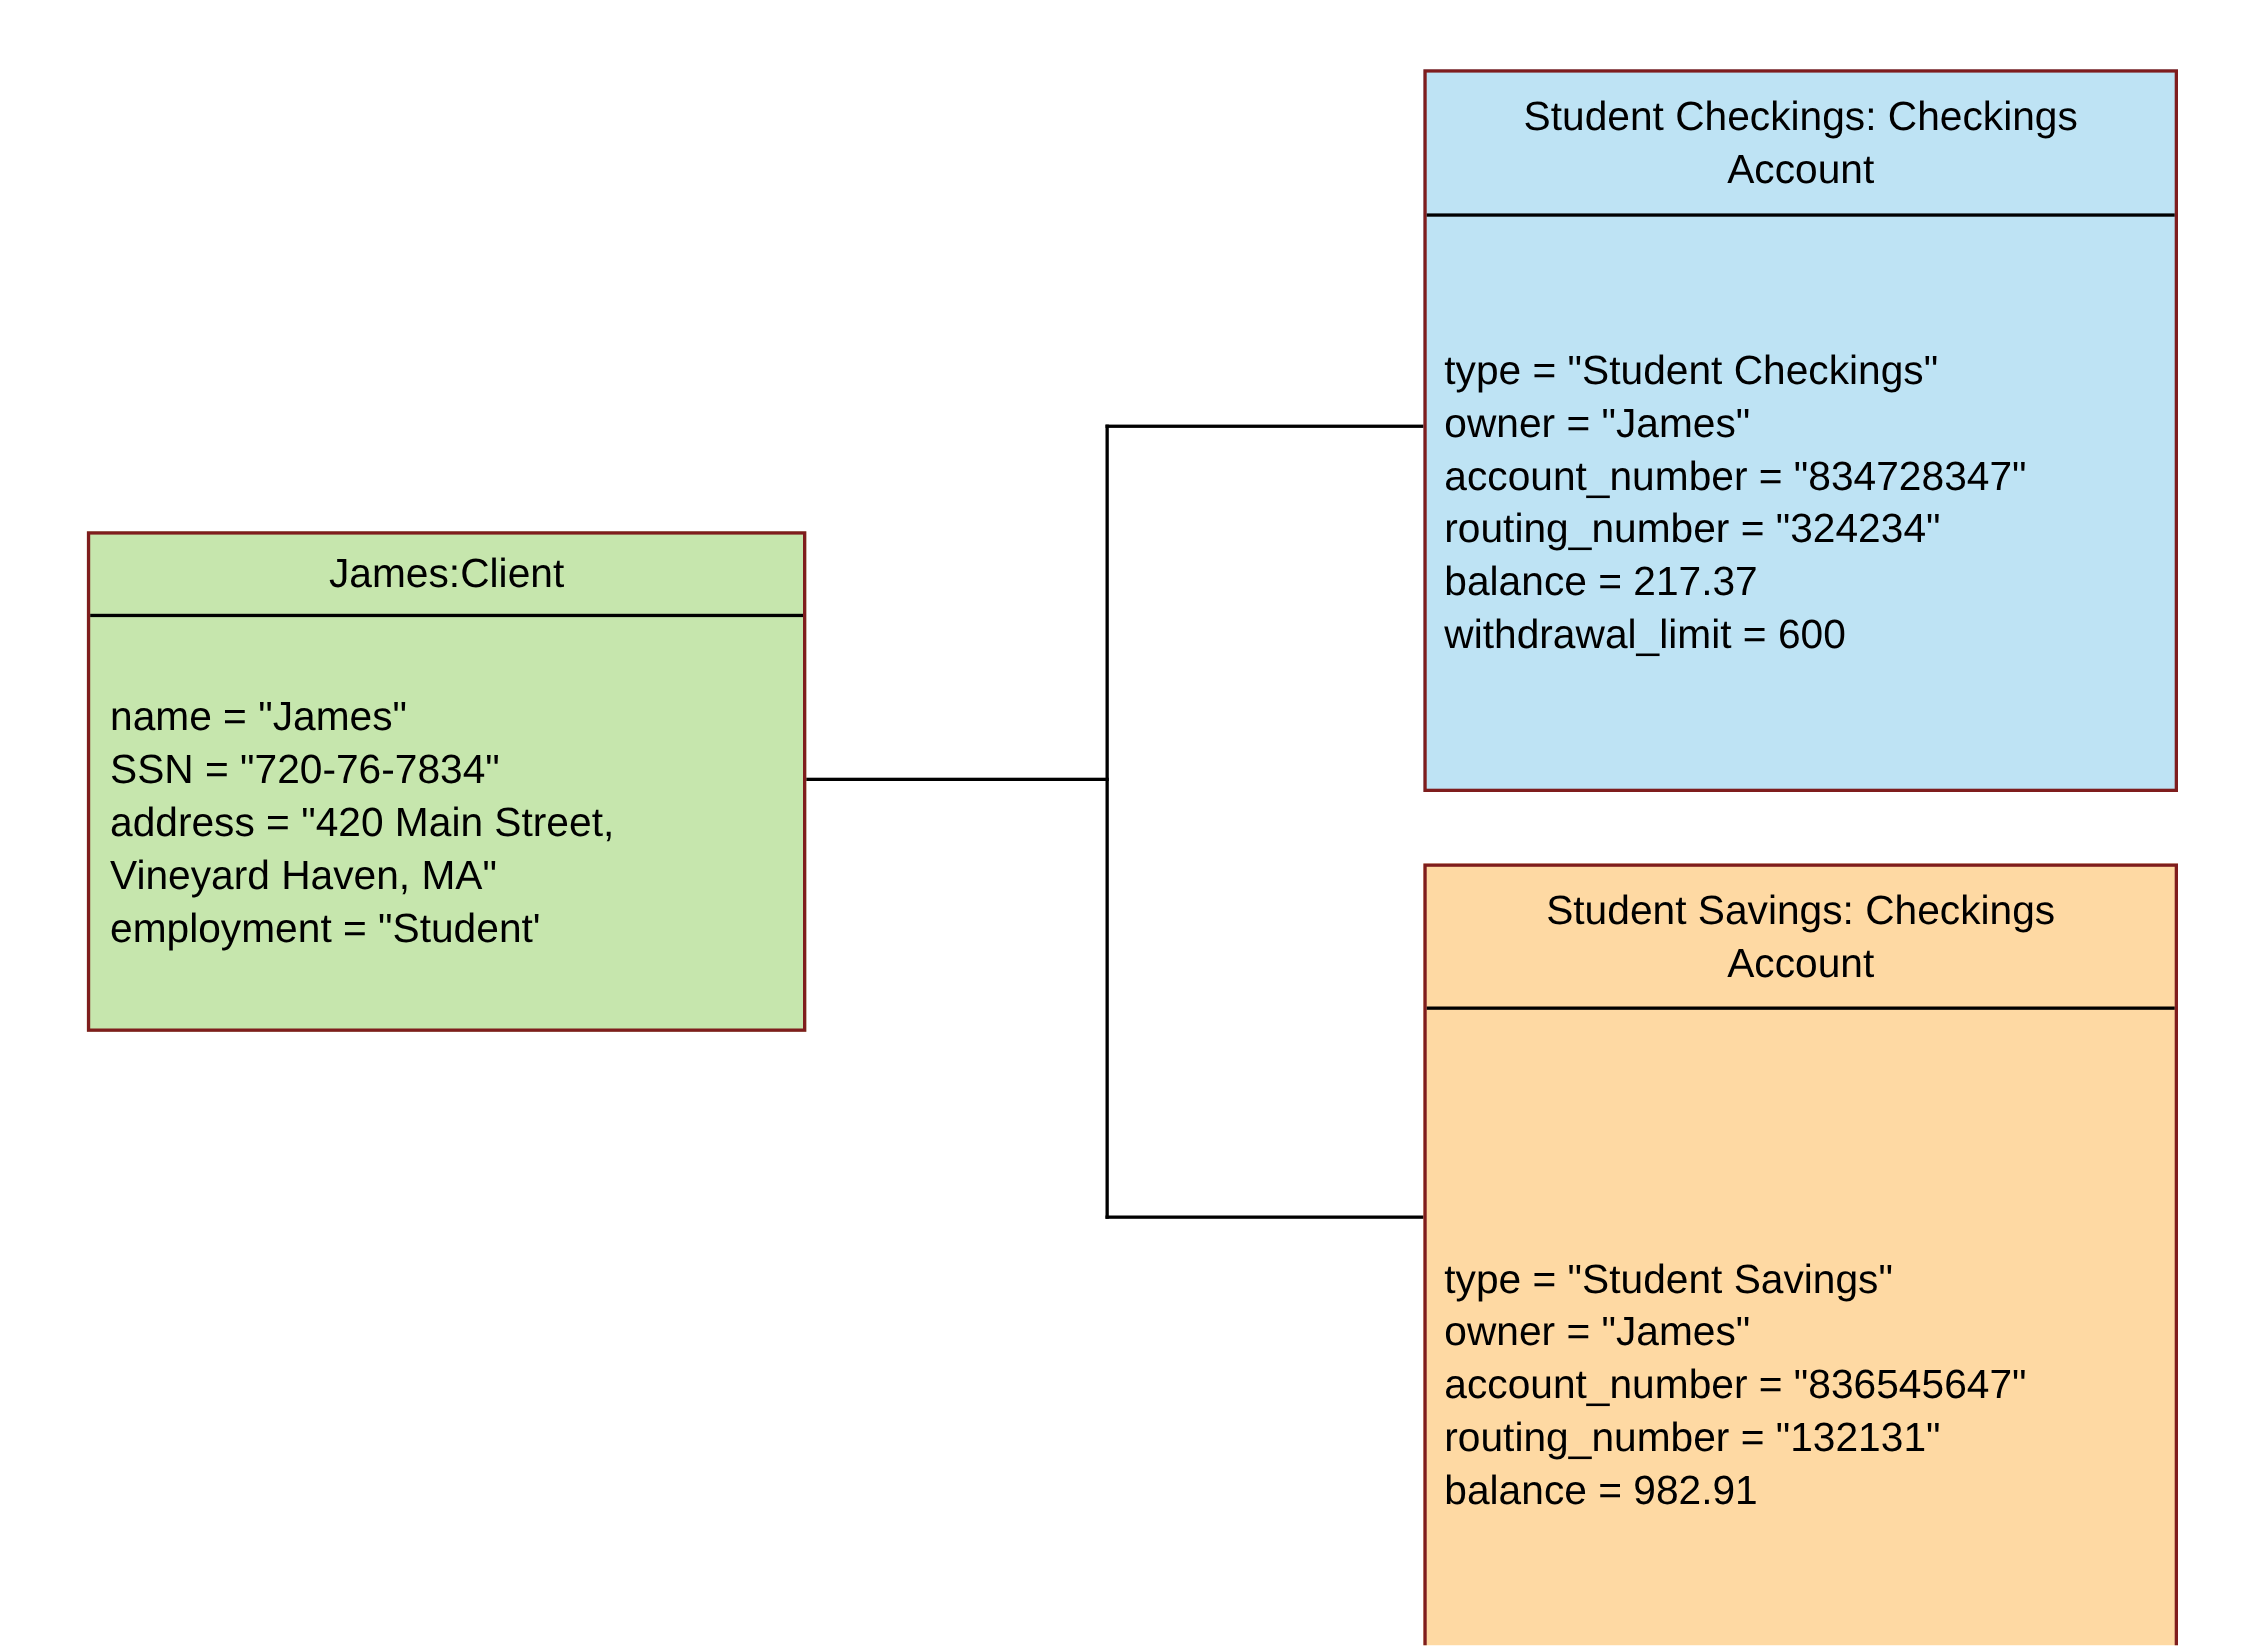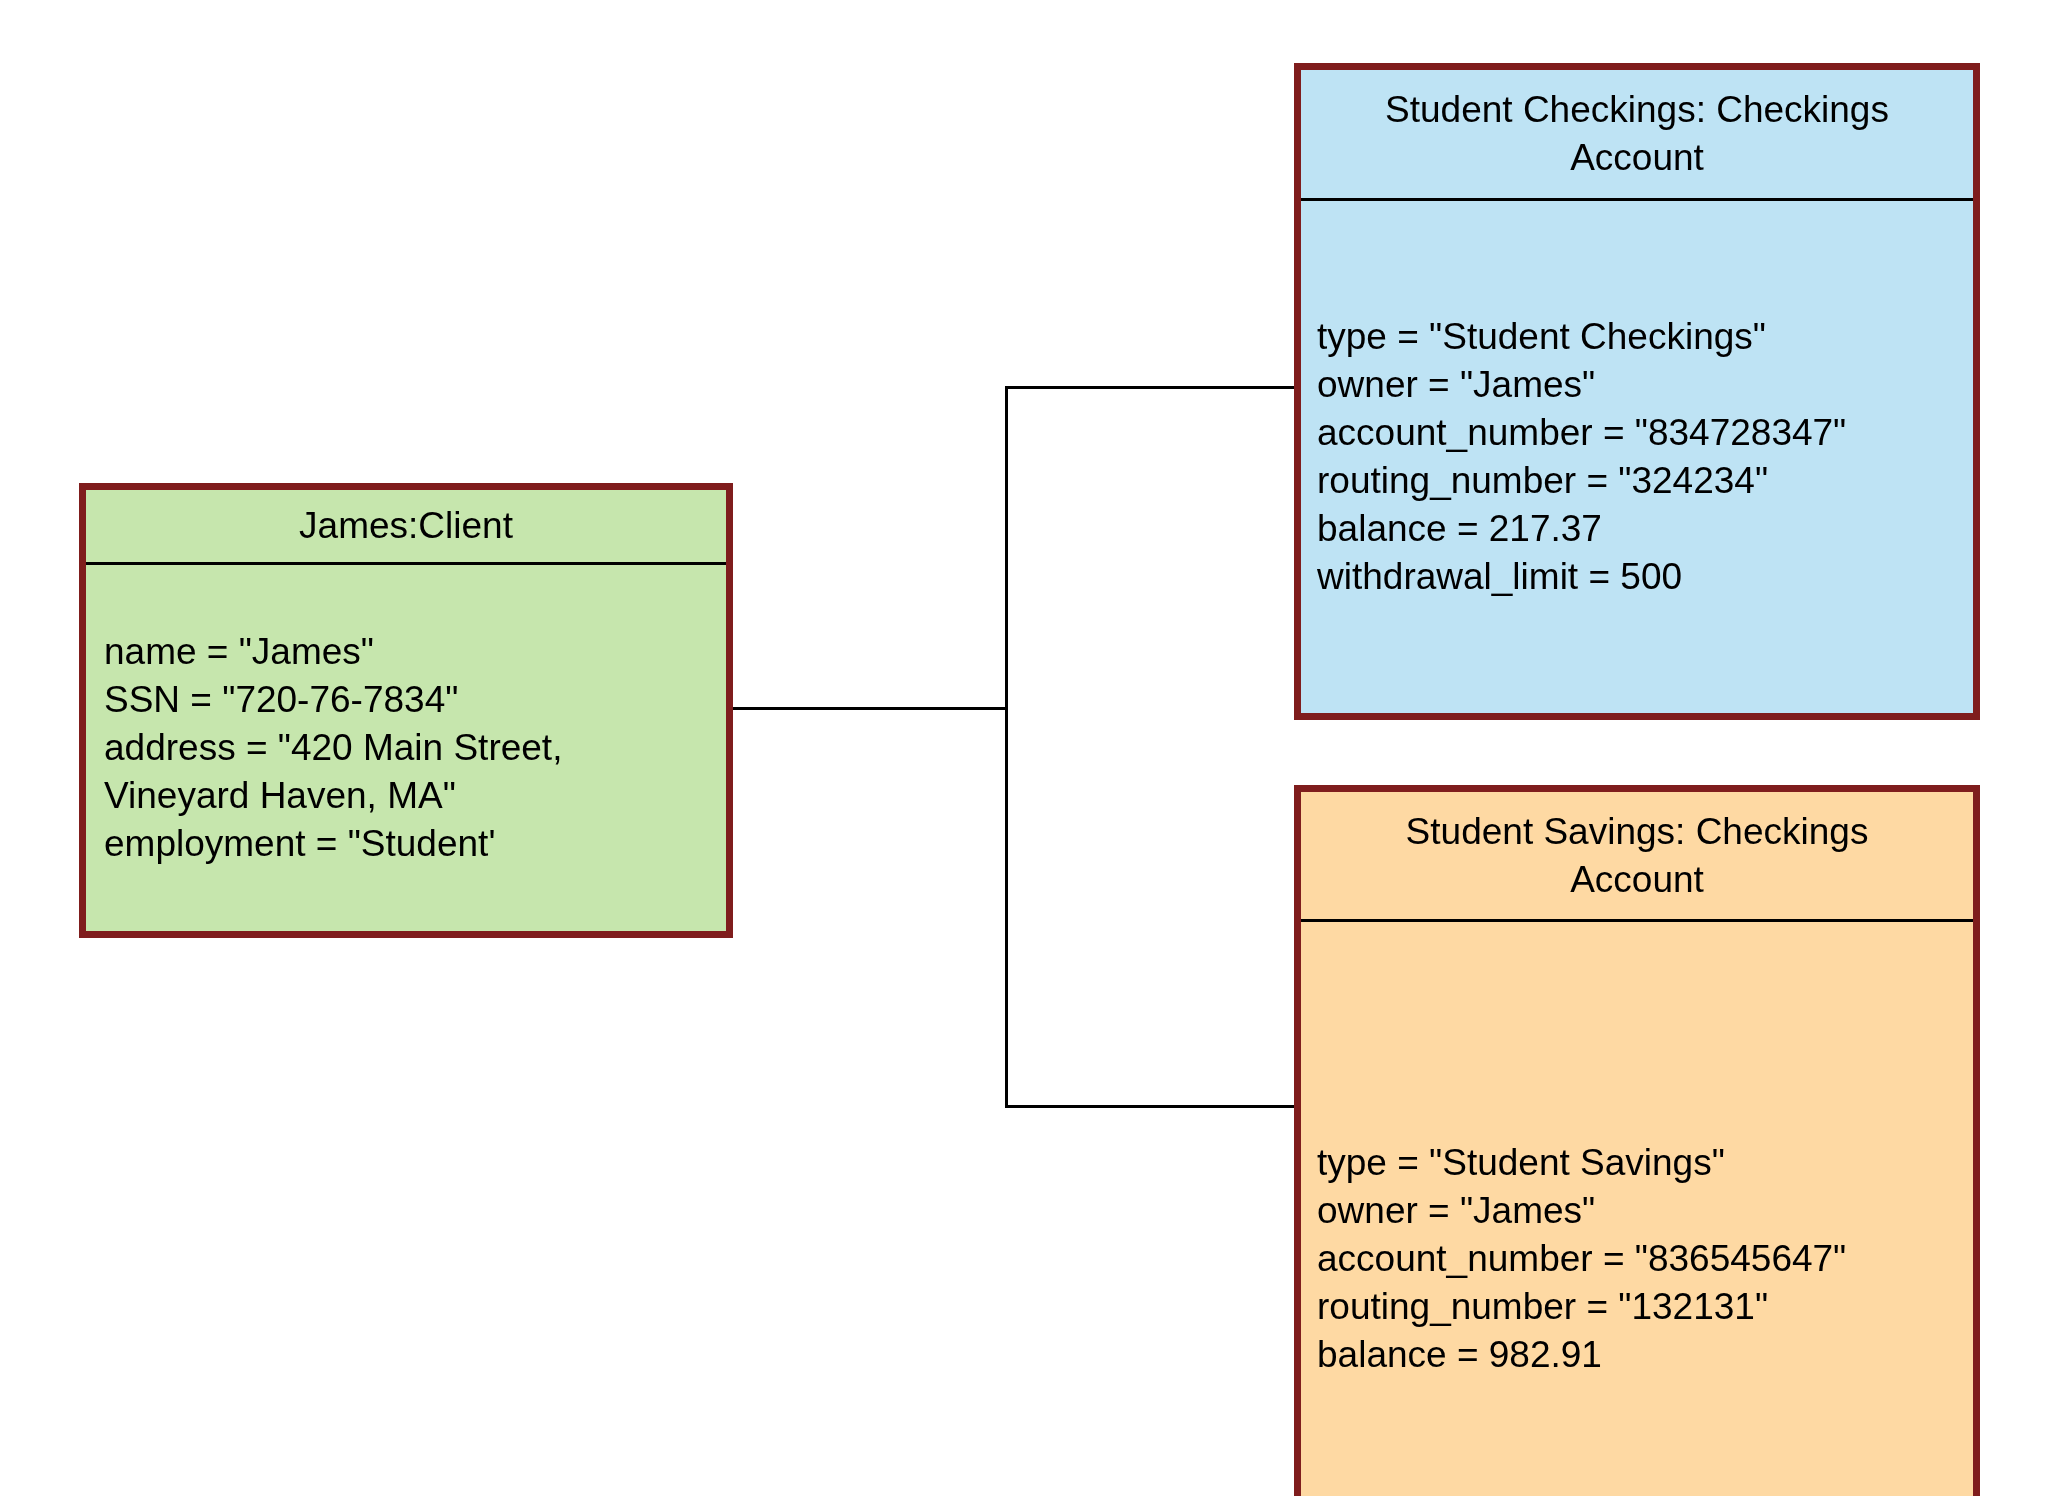--- a/index.html
+++ b/index.html
@@ -14,21 +14,21 @@
     background: #ffffff;
     font-family: "Liberation Sans", sans-serif;
     color: #000000;
     overflow: hidden;
   }
   .canvas, .canvas * { box-sizing: border-box; }
 
   
   .node {
     position: absolute;
-    border: 7px solid #7f1d1d;
+    border: 3px solid #7f1d1d;
     display: flex;
     flex-direction: column;
   }
   .node-header {
     border-bottom: 3px solid #000000;
     display: flex;
     align-items: center;
     justify-content: center;
     text-align: center;
     font-size: 37px;
@@ -91,21 +91,21 @@
   <div class="node" id="node-checking" style="background-color: rgb(190, 227, 244);">
     <div class="node-header">
       <span>Student Checkings: Checkings Account</span>
     </div>
     <div class="node-body">
       <div class="attr">type = "Student Checkings"</div>
       <div class="attr">owner = "James"</div>
       <div class="attr">account_number = "834728347"</div>
       <div class="attr">routing_number = "324234"</div>
       <div class="attr">balance = 217.37</div>
-      <div class="attr">withdrawal_limit = 500</div>
+      <div class="attr">withdrawal_limit = 600</div>
     </div>
   </div>
 
   <div class="node" id="node-savings" style="background-color: rgb(254, 217, 163);">
     <div class="node-header">
       <span>Student Savings: Checkings Account</span>
     </div>
     <div class="node-body">
       <div class="attr">type = "Student Savings"</div>
       <div class="attr">owner = "James"</div>

